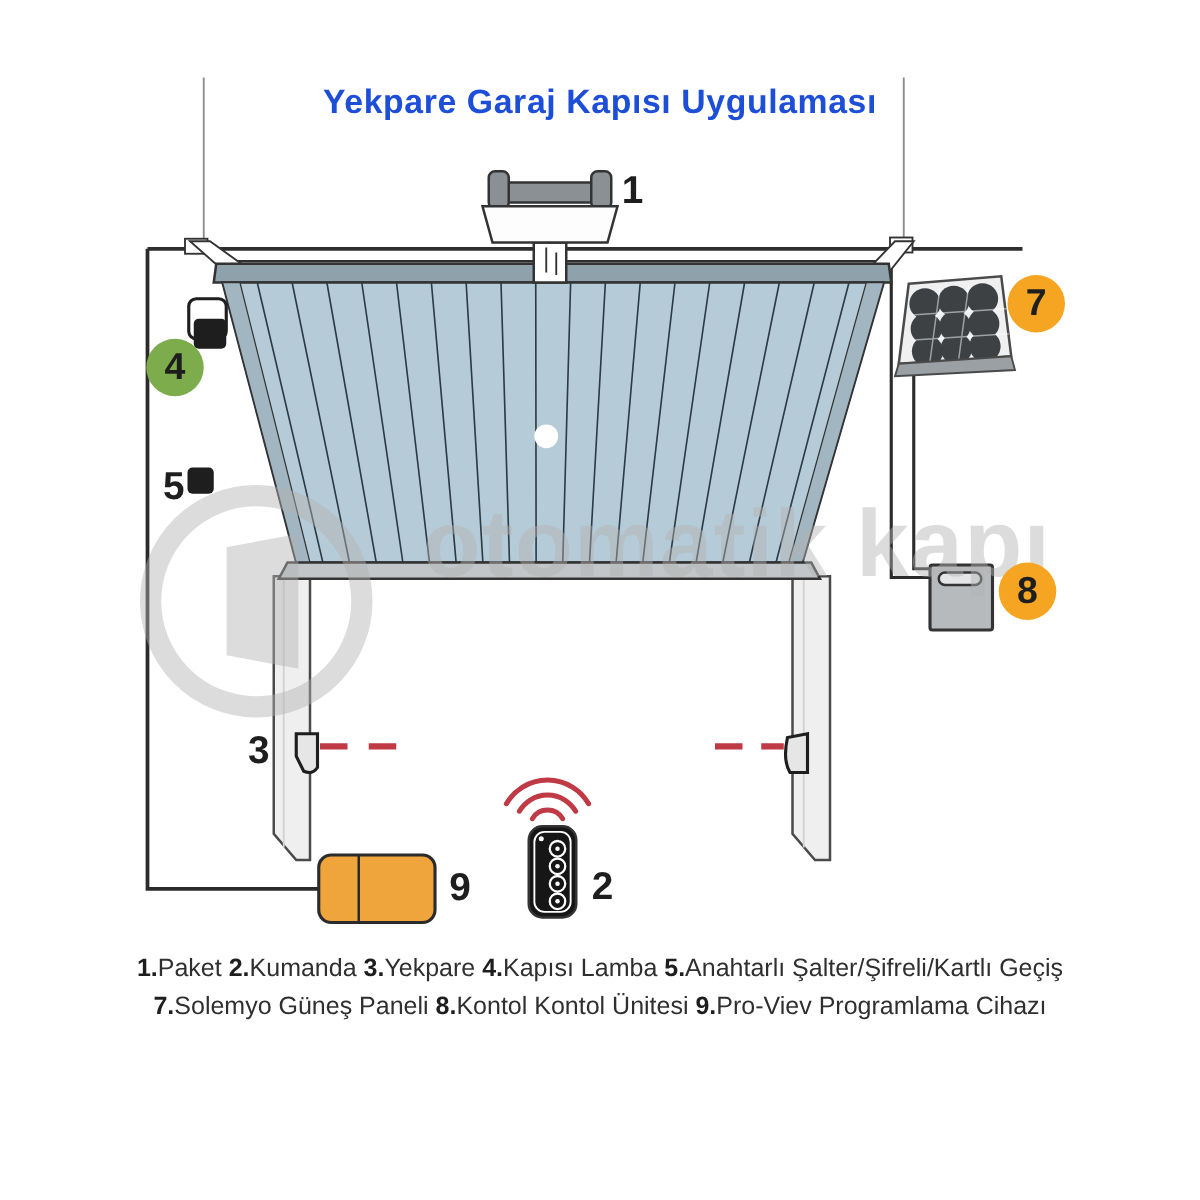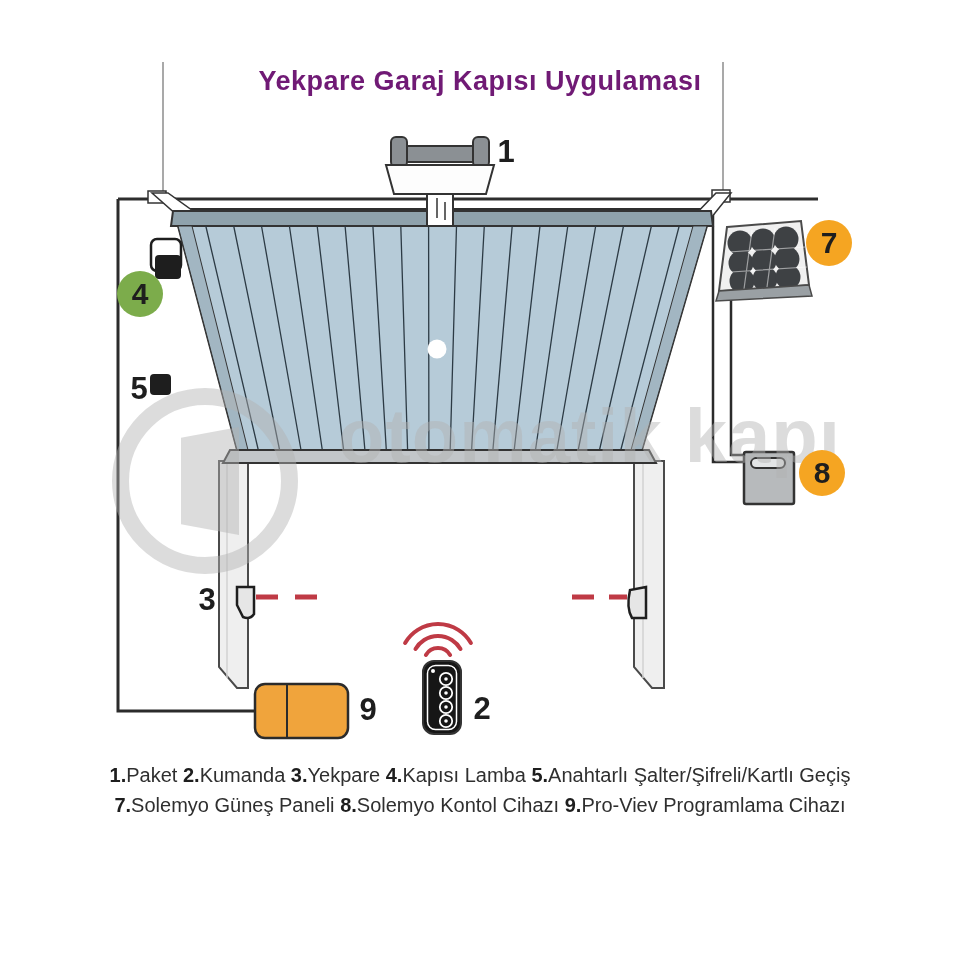--- a/index.html
+++ b/index.html
@@ -3,21 +3,21 @@
 <meta charset="utf-8">
 <style>
   html,body{margin:0;padding:0;background:#fff;}
   #stage{
     position:relative;width:960px;height:960px;background:#ffffff;
     font-family:"Liberation Sans", sans-serif;overflow:hidden;
   }
   
   .title{
     position:absolute;top:66px;left:0;right:0;text-align:center;
-    font-size:27px;font-weight:700;color:#701a75;letter-spacing:.5px;
+    font-size:27px;font-weight:700;color:#1d4ed8;letter-spacing:.5px;
   }
   
   svg.diagram{position:absolute;left:0;top:0;z-index:2;}
   
   .watermark{position:absolute;left:0;top:0;width:876px;height:960px;z-index:3;pointer-events:none;padding-left:24px;}
   .wm-text{position:absolute;font-size:76px;font-weight:600;color:rgba(178,178,178,.45);letter-spacing:1px;white-space:nowrap;}
   .wm-line1{left:338px;top:392px;}
   .wm-line2{left:326px;top:462px;}
   .wm-logo{position:absolute;left:112px;top:388px;width:186px;height:186px;border:17px solid rgba(178,178,178,.45);border-radius:50%;box-sizing:border-box;}
   .wm-door{position:absolute;left:52px;top:22px;width:58px;height:108px;background:rgba(178,178,178,.45);
@@ -186,17 +186,17 @@
   <div class="badge badge-orange" style="left:806px;top:220px;">7</div>
   <div class="badge badge-orange" style="left:799px;top:450px;">8</div>
 
   <div class="legend">
     <span class="li"><b>1.</b><span>Paket</span></span>
     <span class="li"><b>2.</b><span>Kumanda</span></span>
     <span class="li"><b>3.</b><span>Yekpare</span></span>
     <span class="li"><b>4.</b><span>Kapısı Lamba</span></span>
     <span class="li"><b>5.</b><span>Anahtarlı Şalter/Şifreli/Kartlı Geçiş</span></span>
     <span class="li"><b>7.</b><span>Solemyo Güneş Paneli</span></span>
-    <span class="li"><b>8.</b><span>Solemyo Kontol Cihazı</span></span>
+    <span class="li"><b>8.</b><span>Kontol Kontol Ünitesi</span></span>
     <span class="li"><b>9.</b><span>Pro-Viev Programlama Cihazı</span></span>
   </div>
 
 </div>
 
 </body></html>

